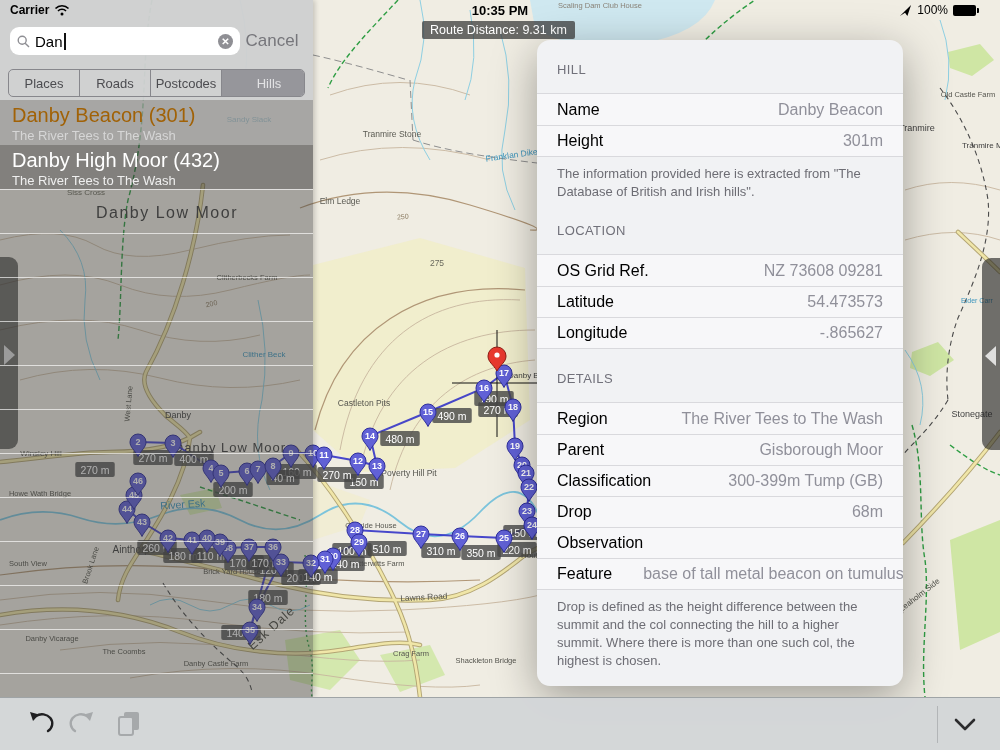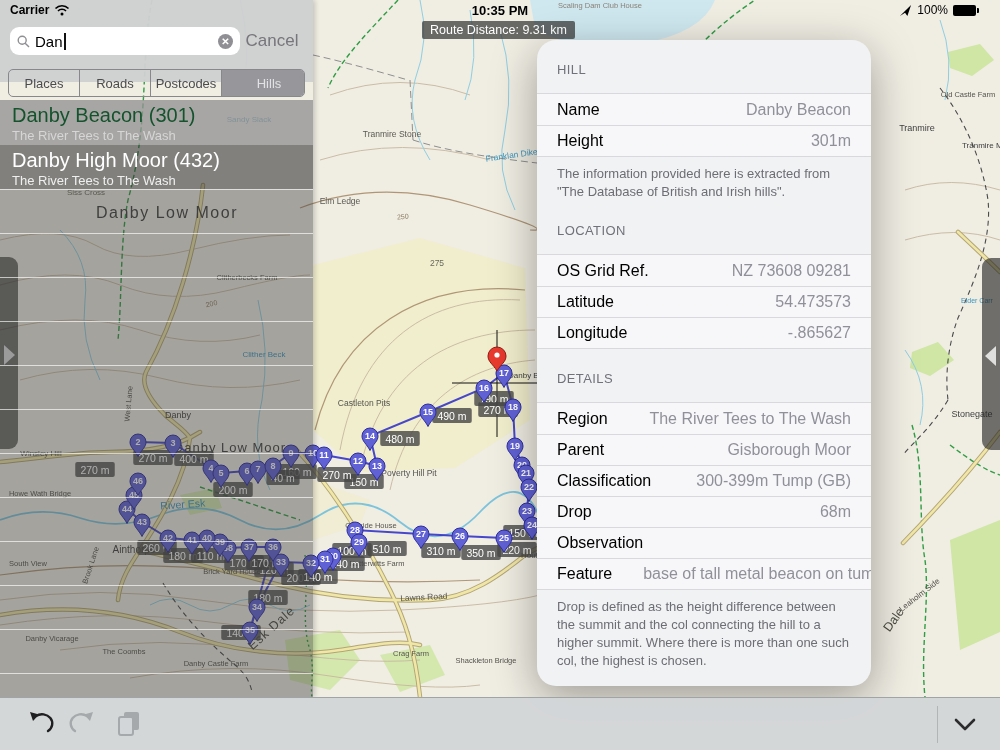--- a/index.html
+++ b/index.html
@@ -20,58 +20,58 @@
   .statusbar { position:absolute; top:0; left:0; width:1000px; height:22px; z-index:40; color:#000; }
   .sb-left { position:absolute; left:10px; top:3px; font-size:12px; font-weight:600; display:flex; align-items:center; gap:5px; }
   .sb-time { position:absolute; left:0; width:1000px; text-align:center; top:3px; font-size:13px; font-weight:700; }
   .sb-right { position:absolute; right:24px; top:3px; display:flex; align-items:center; gap:5px; font-size:12px; font-weight:400; }
   .battery { width:23px; height:11px; background:#000; border-radius:2px; position:relative; }
   .battery:after { content:""; position:absolute; right:-3px; top:3px; width:2px; height:5px; background:#000; border-radius:0 1px 1px 0; }
 
   
   .search-panel { position:absolute; left:0; top:0; width:313px; height:697px; z-index:30;
     box-shadow:2px 0 5px rgba(0,0,0,.18); }
-  .sp-header { position:absolute; left:0; top:0; width:313px; height:82px; background:rgba(206,207,209,.97); }
+  .sp-header { position:absolute; left:0; top:0; width:313px; height:100px; background:rgba(206,207,209,.97); }
   .search-row { position:absolute; left:10px; top:27px; width:294px; height:28px; display:flex; align-items:center; }
   .search-field { width:230px; height:28px; background:#fff; border-radius:9px; display:flex; align-items:center; padding:0 7px; }
   .search-text { font-size:15px; color:#000; margin-left:5px; }
   .caret { width:2px; height:17px; background:#111; margin-left:1px; }
   .clear-btn { margin-left:auto; width:15px; height:15px; border-radius:50%; background:#8f8f94; color:#fff;
     font-size:10px; line-height:15px; text-align:center; font-weight:700; }
   .cancel-btn { flex:1; text-align:center; font-size:17px; color:#76767b; }
   .segmented { position:absolute; left:8px; top:69px; width:297px; height:28px; display:flex;
     border:1px solid #87878c; border-radius:5px; overflow:hidden; }
   .seg { flex:1; font-size:13px; color:#4c4c50; display:flex; align-items:center; justify-content:center;
     border-right:1px solid #87878c; }
   .seg:last-child { border-right:none;padding-left:12px; }
   .seg.sel { background:#96969b; color:#e2e2e4; }
 
   .search-list { position:absolute; left:0; top:100px; width:313px; height:597px;
     background:rgba(62,62,62,.42); overflow:hidden; }
   .result { height:45px; padding:4px 12px 0 12px; }
   .result.rsel { background:rgba(168,168,168,.62); }
   .result:not(.rsel) { background:rgba(40,40,40,.28); border-bottom:1px solid rgba(255,255,255,.75); }
   .rtitle { font-size:20px; color:#fff; white-space:nowrap; }
-  .rsel .rtitle { color:#14532d; }
+  .rsel .rtitle { color:#a16207; }
   .rsub { font-size:13px; color:#efefef; margin-top:1px; }
   .rsel .rsub { color:#d6d6d6; }
   .erow { height:44px; border-bottom:1px solid rgba(255,255,255,.65); }
 
   
   .handle { position:absolute; width:18px; height:192px; background:rgba(32,32,32,.62); z-index:25; }
   .handle-left { left:0; top:257px; border-radius:0 9px 9px 0; }
   .handle-right { right:0; top:258px; border-radius:9px 0 0 9px; }
   .tri-right { position:absolute; left:4px; top:88px; width:0; height:0;
     border-top:10px solid transparent; border-bottom:10px solid transparent; border-left:11px solid rgba(235,235,235,.9); }
   .tri-left { position:absolute; left:3px; top:88px; width:0; height:0;
     border-top:10px solid transparent; border-bottom:10px solid transparent; border-right:11px solid rgba(235,235,235,.9); }
 
   
-  .detail-popover { position:absolute; left:537px; top:40px; width:334px; height:646px; z-index:35;
-    background:#f1f2f4; border-radius:19px; overflow:hidden; box-shadow:0 12px 45px rgba(0,0,0,.35); }
+  .detail-popover { position:absolute; left:537px; top:40px; width:366px; height:646px; z-index:35;
+    background:#f1f2f4; border-radius:13px; overflow:hidden; box-shadow:0 12px 45px rgba(0,0,0,.35); }
   .sechead { margin:22px 20px 7px 20px; font-size:13px; color:#71717a; letter-spacing:.4px; }
   .group { background:#f7f7f9; border-top:1px solid #d9d9dd; border-bottom:1px solid #d9d9dd;margin-top:16px; }
   .prow { height:31px; display:flex; align-items:center; padding:0 20px; }
   .prow + .prow { border-top:1px solid #d9d9dd;gap:19px; }
   .plabel { font-size:16px; color:#000; white-space:nowrap; }
   .pvalue { margin-left:auto; font-size:16px; color:#90909a; white-space:nowrap; padding-left:12px; }
   .secfoot { margin:8px 20px 2px 20px; font-size:13px; line-height:18px; color:#6d6d74; }
 
   
   .toolbar { position:absolute; left:0; top:697px; width:1000px; height:53px; z-index:45;

